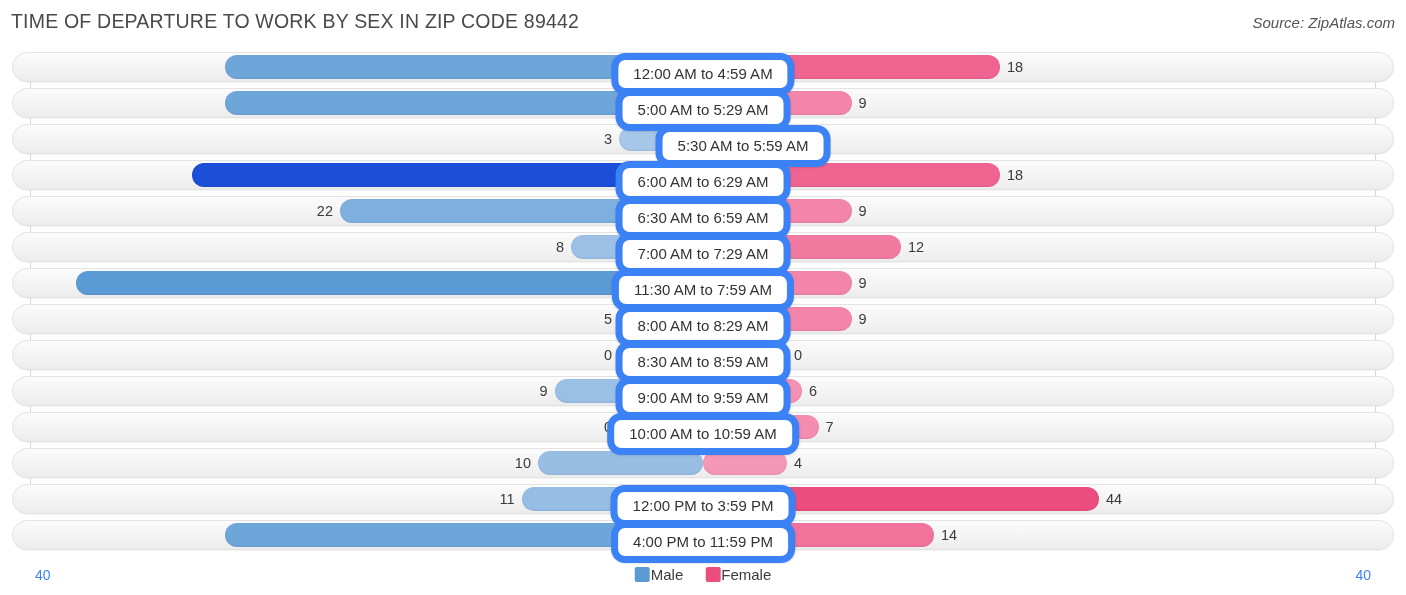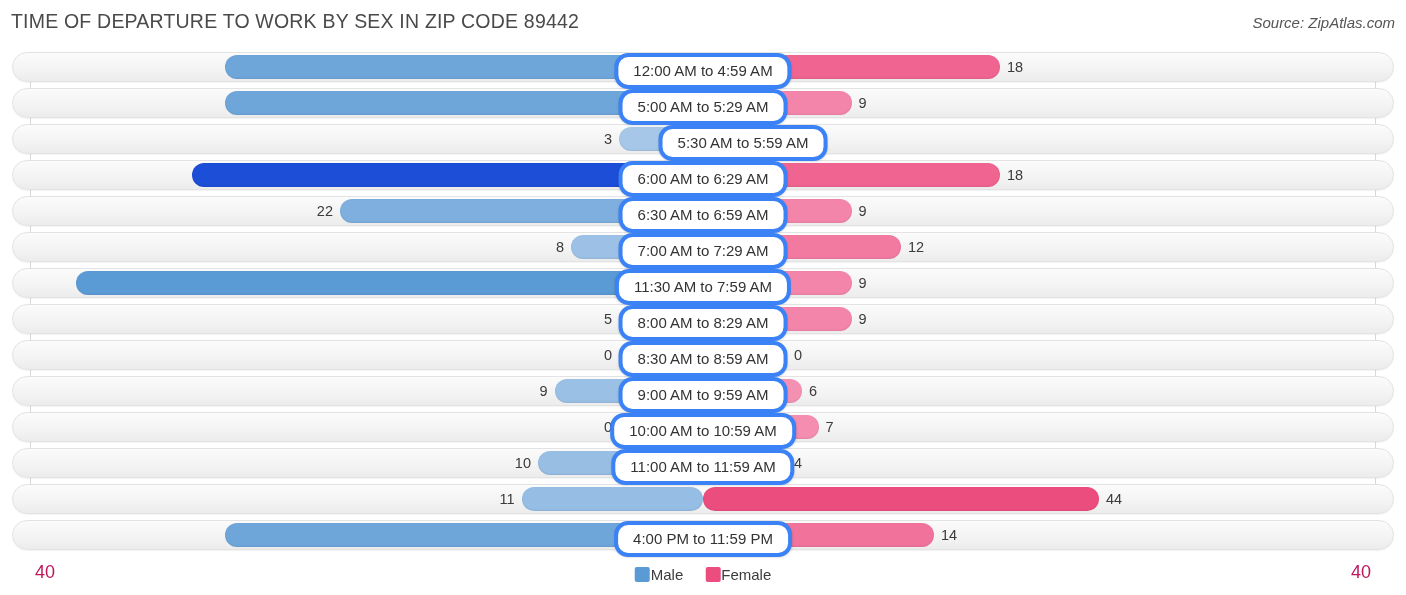--- a/index.html
+++ b/index.html
@@ -80,33 +80,33 @@
   .val.outside{color:#3b3b3b;}
   .val.male-inside{left:10px;margin-top:40px;}
   .val.male-outside{right:100%;margin-right:7px;}
   .val.female-outside{left:100%;margin-left:7px;}
 
   
   .cat-pill{
     position:absolute;top:1px;left:50%;transform:translateX(-50%);
     height:28px;line-height:28px;
     background:#ffffff;
-    border:4px solid #3b82f6;
+    border:7px solid #3b82f6;
     border-radius:14px;
     padding:0 15px;
     font-size:15px;color:#333;
     white-space:nowrap;
     box-shadow:0 1px 2px rgba(0,0,0,.10);
     z-index:4;
   }
 
   
   .axis-label{
     position:absolute;bottom:12px;
-    font-size:18px;color:#be185d;
+    font-size:14px;color:#3b82f6;
   }
   .axis-label.left{left:35px;}
   .axis-label.right{right:35px;}
 
   .legend{
     position:absolute;bottom:12px;left:50%;transform:translateX(-50%);
     display:flex;align-items:center;gap:22px;
     font-size:15px;color:#3c3c3c;
     white-space:nowrap;
   }
@@ -236,30 +236,30 @@
           <div class="cat-pill" style="left: 703px;">10:00 AM to 10:59 AM</div>
         </div>
         <div class="row">
           <div class="track"></div>
           <div class="bar male" style="width: 165px; background: rgb(152, 190, 228);">
             <span class="val outside male-outside">10</span>
           </div>
           <div class="bar female" style="width: 84px; background: rgb(245, 152, 184);">
             <span class="val outside female-outside">4</span>
           </div>
-          <div class="cat-pill" style="left: 703px;">11:00 AM to 11:59 AM</div>
         </div>
         <div class="row">
           <div class="track"></div>
           <div class="bar male" style="width: 181.5px; background: rgb(150, 189, 228);">
             <span class="val outside male-outside">11</span>
           </div>
           <div class="bar female" style="width: 396px; background: rgb(236, 77, 127);">
             <span class="val outside female-outside">44</span>
           </div>
+          <div class="cat-pill" style="left: 703px;">12:00 PM to 3:59 PM</div>
         </div>
         <div class="row">
           <div class="track"></div>
           <div class="bar male" style="width: 478.5px; background: rgb(111, 166, 218);">
             <span class="val inside male-inside">29</span>
           </div>
           <div class="bar female" style="width: 231px; background: rgb(241, 115, 155);">
             <span class="val outside female-outside">14</span>
           </div>
           <div class="cat-pill" style="left: 703px;">4:00 PM to 11:59 PM</div>

